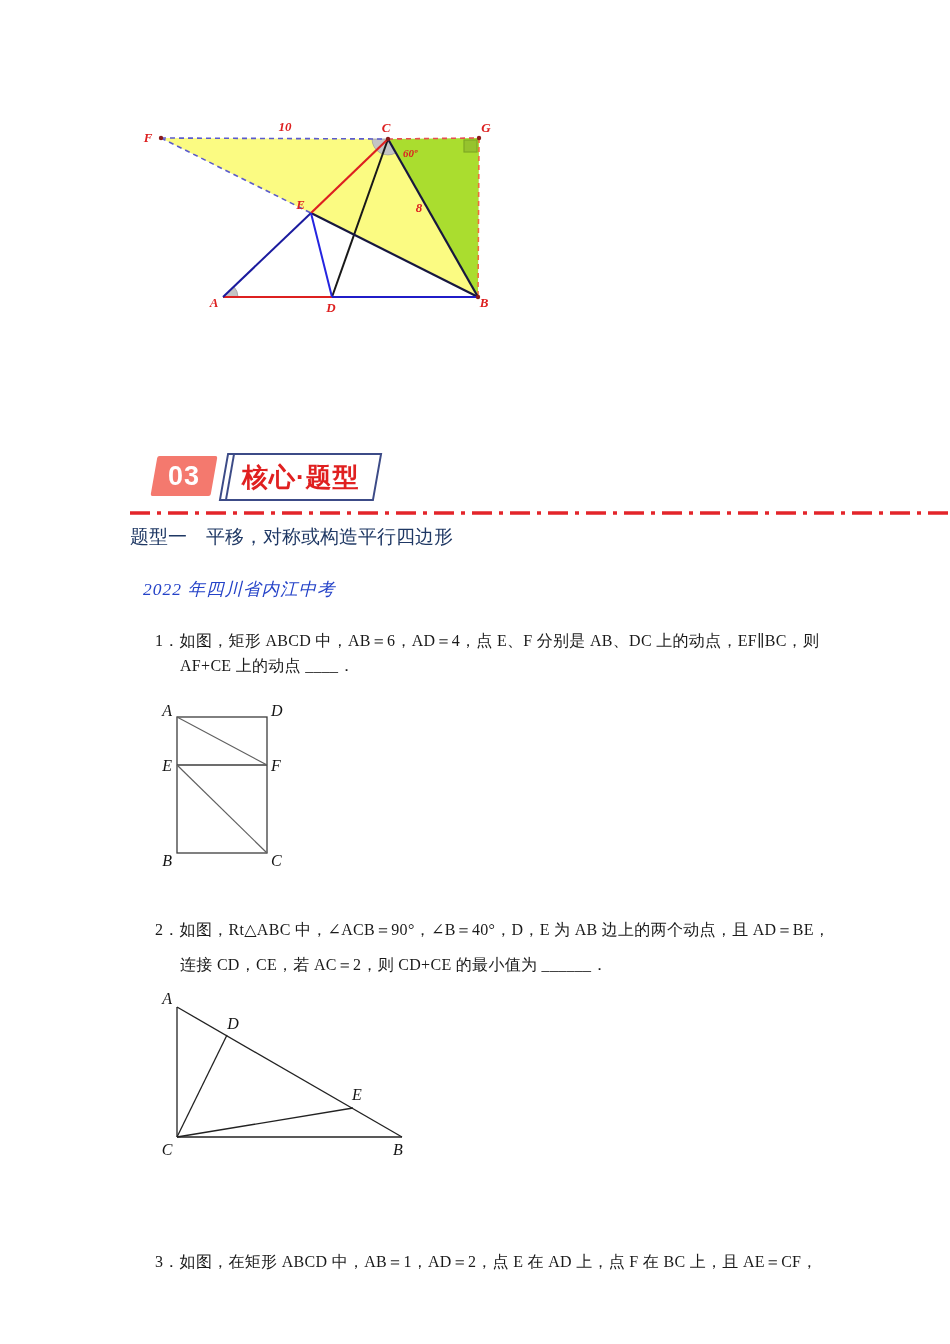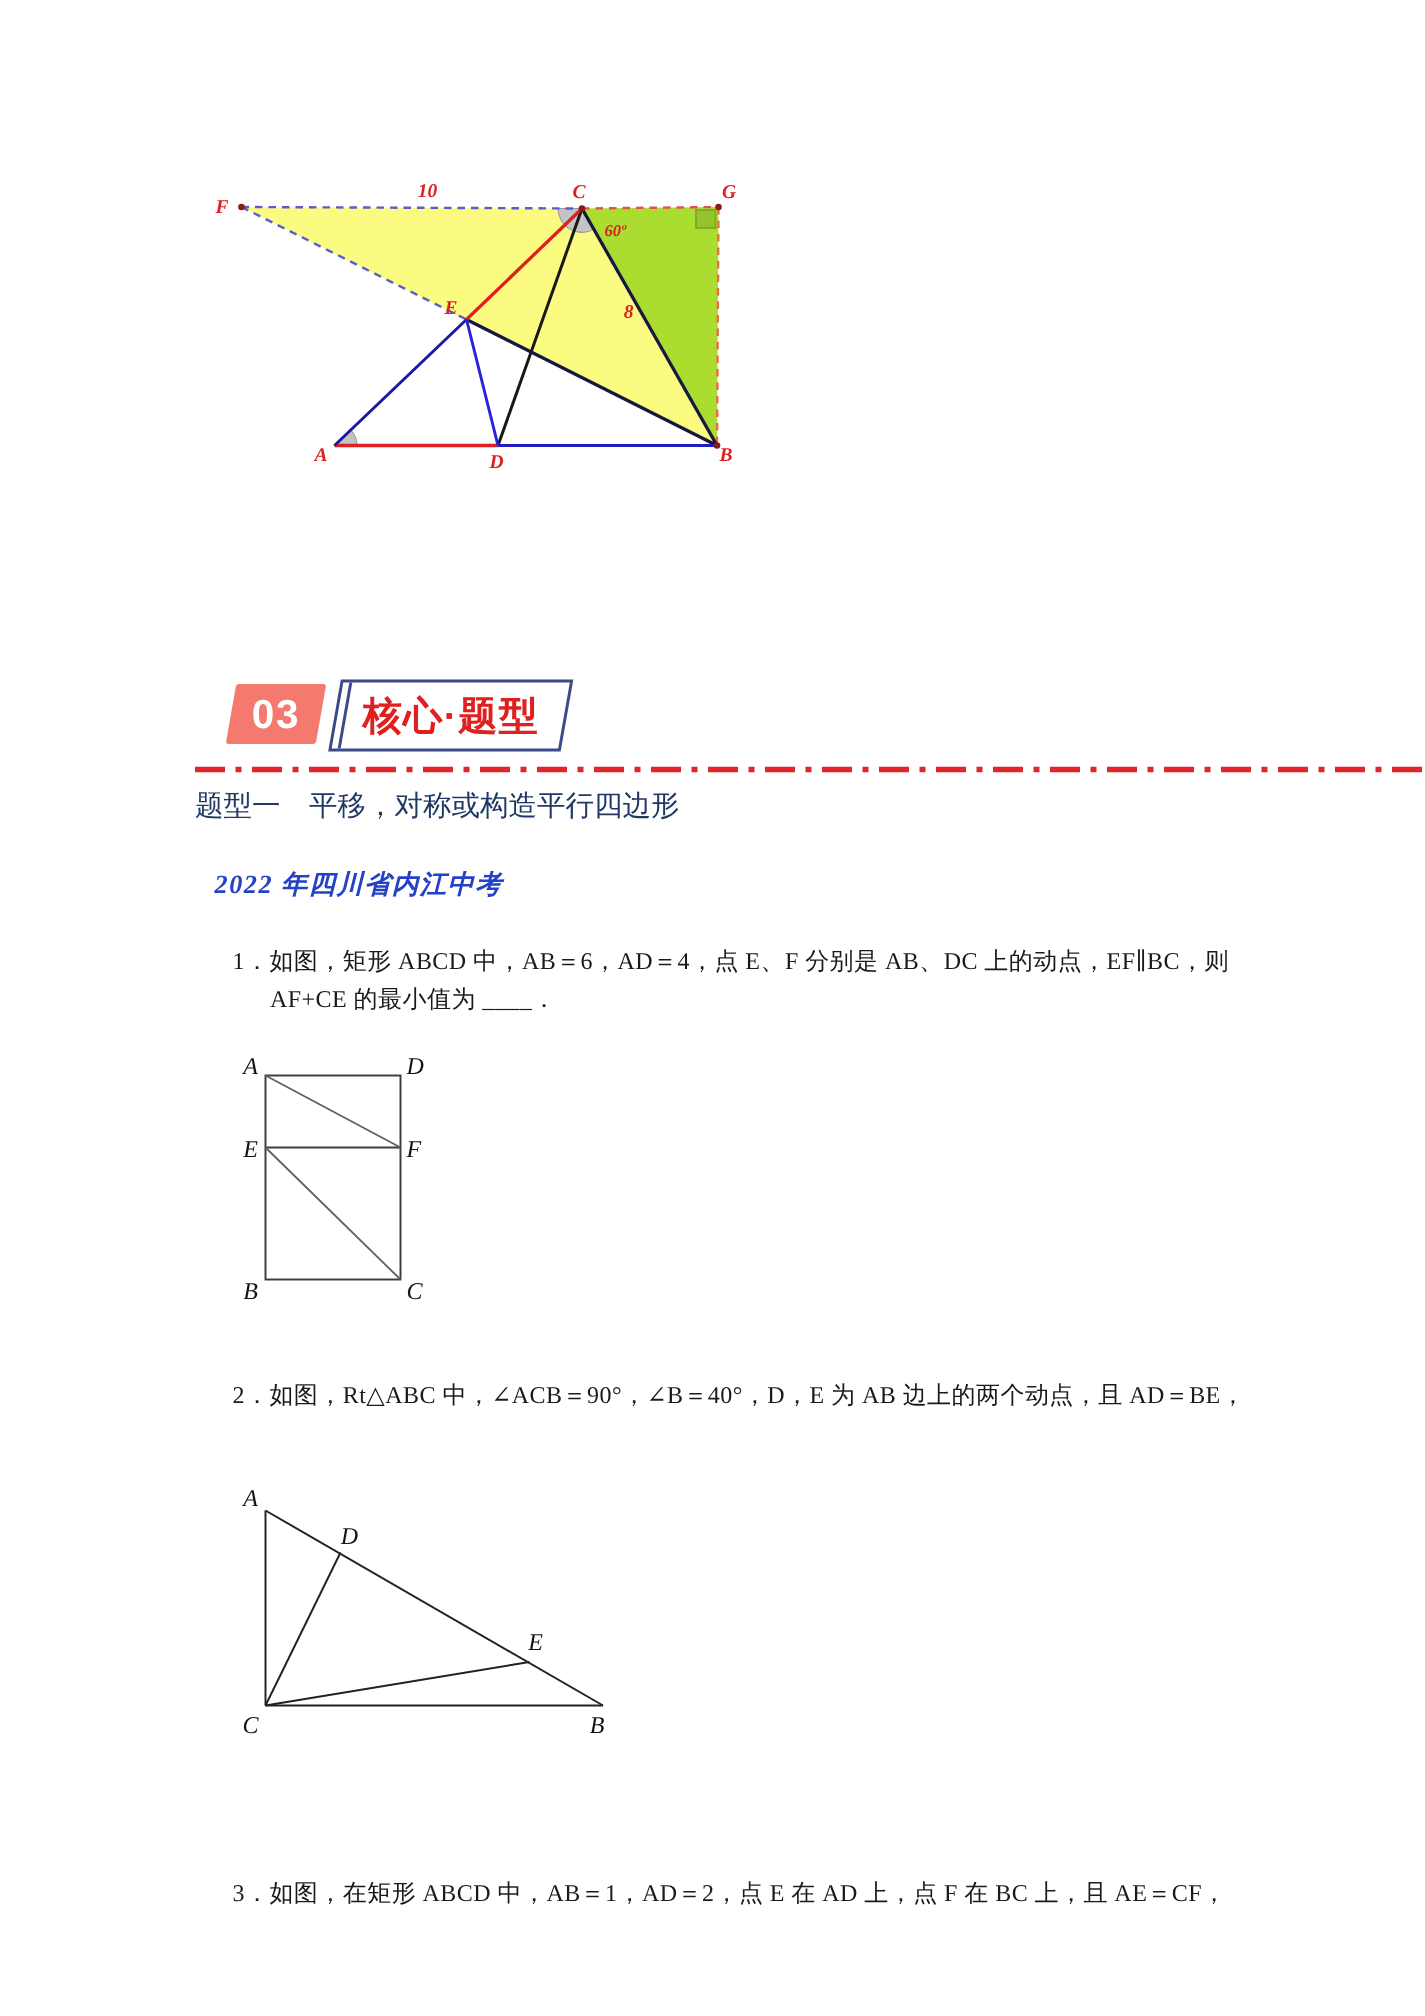--- a/index.html
+++ b/index.html
@@ -18,21 +18,21 @@
              font-weight:bold;font-size:27px;letter-spacing:1px;}
   .badge-title{position:absolute;left:223px;top:453px;width:151px;height:44px;
              transform:skewX(-10deg);background:#ffffff;border:2px solid #3C4B87;
              display:flex;align-items:center;justify-content:center;}
   .badge-title::before{content:'';position:absolute;left:4px;top:0;bottom:0;
              border-left:2px solid #3C4B87;}
   .badge-title span{transform:skewX(10deg);color:#E02020;font-family:"Liberation Sans",sans-serif;
              font-weight:bold;font-size:26px;letter-spacing:1px;}
   .heading{position:absolute;left:130px;top:524px;font-family:"Liberation Sans",sans-serif;
              font-weight:normal;font-size:19px;color:#1F3864;white-space:nowrap;}
-  .subtitle{position:absolute;left:143px;top:577px;font-style:italic;font-weight:bold;
+  .subtitle{position:absolute;left:143px;top:577px;font-style:italic;font-weight:normal;
              font-size:17.5px;color:#2442C8;white-space:nowrap;letter-spacing:1px;}
   .qline{position:absolute;font-size:16px;color:#1a1a1a;white-space:nowrap;letter-spacing:0.3px;}
   .q1l1{left:155px;top:631px;}
   .q1l2{left:180px;top:656px;}
   .q2l1{left:155px;top:920px;}
   .q2l2{left:180px;top:955px;}
   .q3l1{left:155px;top:1252px;text-align:center;}
 </style>
 </head>
 <body>
@@ -87,36 +87,37 @@
   </div>
 
   <svg style="left:128px;top:507px;" width="822" height="12" viewBox="0 0 822 12">
     <line x1="2" y1="6" x2="820" y2="6" stroke-width="3.6" stroke-dasharray="20 7 4 7" stroke="#E3242A"></line>
   </svg>
 
   <div class="heading">题型一　平移，对称或构造平行四边形</div>
   <div class="subtitle">2022 年四川省内江中考</div>
 
   <div class="qline q1l1">1．如图，矩形 ABCD 中，AB＝6，AD＝4，点 E、F 分别是 AB、DC 上的动点，EF∥BC，则</div>
-  <div class="qline q1l2">AF+CE 的最小值为 ____．</div>
+  <div class="qline q1l2">AF+CE 上的动点 ____．</div>
 
   <svg style="left:148px;top:698px;" width="150" height="182" viewBox="148 698 150 182">
     <rect x="177" y="717" width="90" height="136" fill="none" stroke="#3c3c3c" stroke-width="1.3"></rect>
     <line x1="177" y1="765" x2="267" y2="765" stroke="#3c3c3c" stroke-width="1.3"></line>
     <line x1="177" y1="717" x2="267" y2="765" stroke="#5f5f5f" stroke-width="1.2"></line>
     <line x1="177" y1="765" x2="267" y2="853" stroke="#5f5f5f" stroke-width="1.2"></line>
     <text class="bw-label" x="172" y="716" text-anchor="end">A</text>
     <text class="bw-label" x="271" y="716" text-anchor="start">D</text>
     <text class="bw-label" x="172" y="771" text-anchor="end">E</text>
     <text class="bw-label" x="271" y="771" text-anchor="start">F</text>
     <text class="bw-label" x="172" y="866" text-anchor="end">B</text>
     <text class="bw-label" x="271" y="866" text-anchor="start">C</text>
   </svg>
 
   <div class="qline q2l1">2．如图，Rt△ABC 中，∠ACB＝90°，∠B＝40°，D，E 为 AB 边上的两个动点，且 AD＝BE，</div>
+  <div class="qline q2l2">连接 CD，CE，若 AC＝2，则 CD+CE 的最小值为 ______．</div>
 
   <svg style="left:140px;top:988px;" width="290" height="180" viewBox="140 988 290 180">
     <line x1="177" y1="1007" x2="177" y2="1137" stroke="#222222" stroke-width="1.3"></line>
     <line x1="177" y1="1007" x2="402" y2="1137" stroke="#222222" stroke-width="1.3"></line>
     <line x1="177" y1="1137" x2="402" y2="1137" stroke="#222222" stroke-width="1.3"></line>
     <line x1="177" y1="1137" x2="227" y2="1035" stroke="#222222" stroke-width="1.3"></line>
     <line x1="177" y1="1137" x2="353" y2="1108" stroke="#222222" stroke-width="1.3"></line>
     <text class="bw-label" x="172" y="1004" text-anchor="end">A</text>
     <text class="bw-label" x="233" y="1029" text-anchor="middle">D</text>
     <text class="bw-label" x="357" y="1100" text-anchor="middle">E</text>

